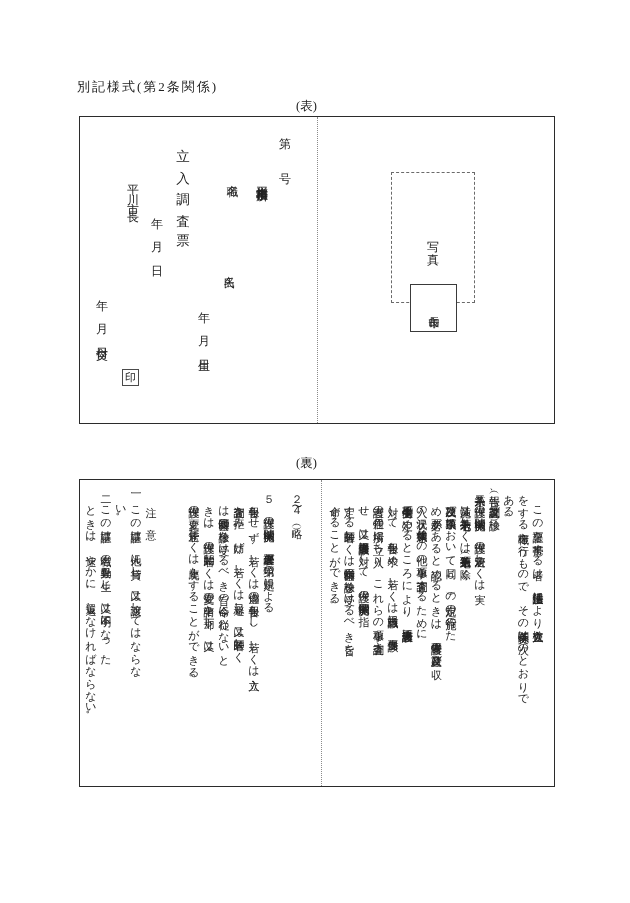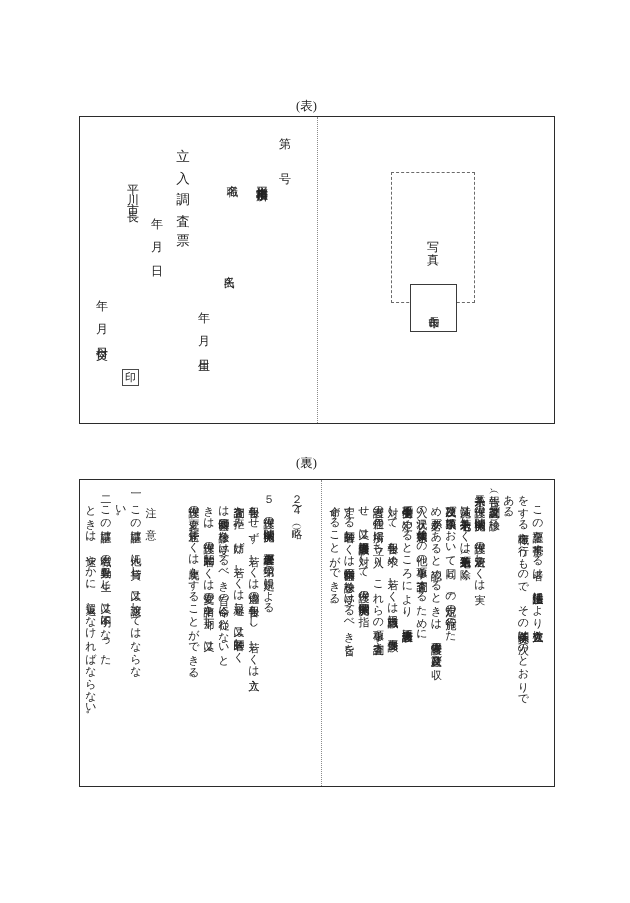--- a/index.html
+++ b/index.html
@@ -43,20 +43,21 @@
   .back-left{right:250px;}
   .back-left .vcol{line-height:15px;}
   .back-left .vcol:nth-child(1){margin-left:13px;}
   .back-left .vcol:nth-child(7){margin-left:28px;}
 </style>
 </head>
 <body>
 
 <div class="page">
 
+  <div class="doc-header">別記様式(第2条関係)</div>
 
   <div class="side-label front-label">(表)</div>
 
   <div class="card front-card">
     <div class="divider"></div>
 
     <div class="v abs f-number">第　　　号</div>
     <div class="v abs f-office">平川市福祉事務所</div>
     <div class="v abs f-job">職名</div>
     <div class="v abs f-name">氏名</div>

